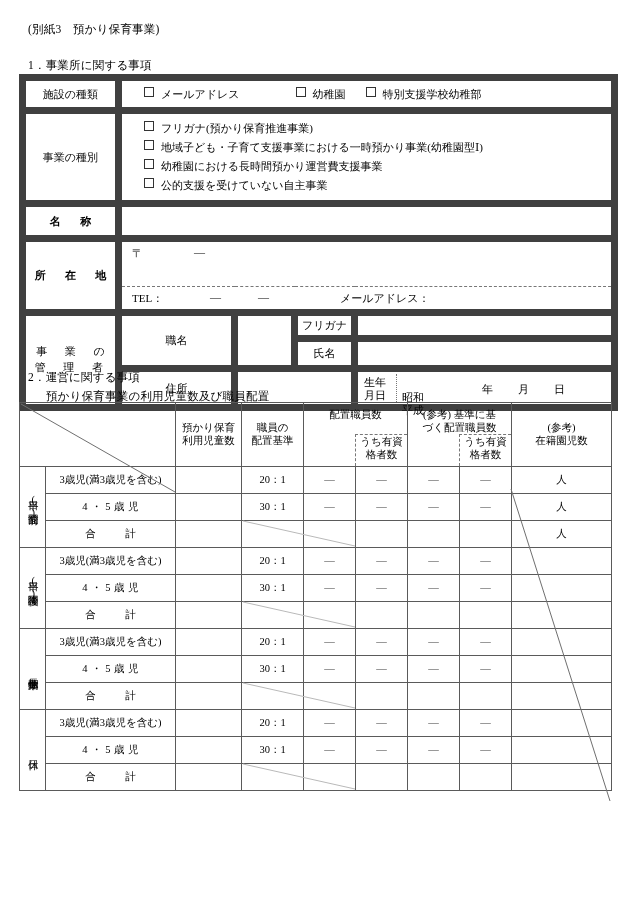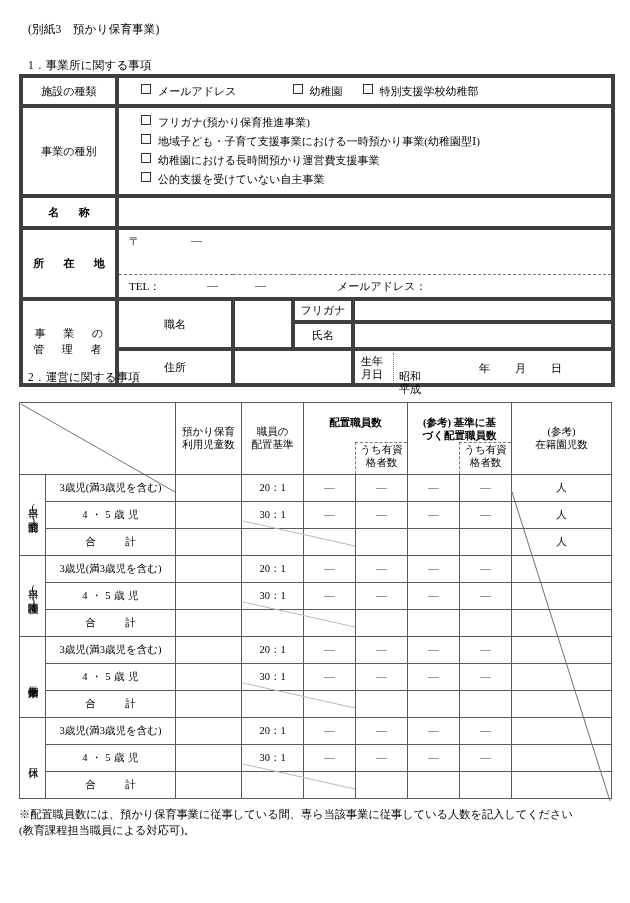--- a/index.html
+++ b/index.html
@@ -47,21 +47,21 @@
     border-collapse: collapse;
     table-layout: fixed;
   }
   .t1 {
     position: absolute;
     left: 19px;
     top: 74px;
     width: 592px;
   }
   .t1 td {
-    border: 4px solid #404040;
+    border: 7px solid #404040;
     font-size: 11px;
     padding: 0;
     vertical-align: middle;
   }
   .lbl-spread {
     text-align: center;
     letter-spacing: 0.38em;
     text-indent: 0.38em;
     white-space: nowrap;
     font-weight: bold;
@@ -129,21 +129,21 @@
   }
   .t2 td {
     border: 1px solid #5a5a5a;
     font-size: 10.5px;
     padding: 0;
     text-align: center;
     vertical-align: middle;
     height: 26px;
   }
   .t2 .hdr { vertical-align: middle; line-height: 1.25; }
-  .t2 .hdr-top { vertical-align: top; padding-top: 13px; line-height: 1.25; font-weight: bold; }
+  .t2 .hdr-top { vertical-align: top; padding-top: 5px; line-height: 1.25; }
   .t2 .hdr-bot { vertical-align: bottom; padding-bottom: 4px; line-height: 1.25; }
   .corner { position: relative; }
   .vgroup {
     writing-mode: vertical-rl;
     text-orientation: upright;
     letter-spacing: 0.04em;
     line-height: 1;
     margin: 0 auto;
     white-space: nowrap;
     font-size: 10.5px;
@@ -265,20 +265,21 @@
           </span>
           <span class="dy">年</span>
           <span class="dm">月</span>
           <span class="dd">日</span>
         </td>
       </tr>
     </tbody>
   </table>
 
   <div class="sec-head" id="sec2-head">2．運営に関する事項</div>
+  <div class="sec-head" id="sec2-sub">預かり保育事業の利用児童数及び職員配置</div>
 
   <table class="t2">
     <colgroup>
       <col style="width:26px">
       <col style="width:130px">
       <col style="width:66px">
       <col style="width:62px">
       <col style="width:52px">
       <col style="width:52px">
       <col style="width:52px">
@@ -445,22 +446,20 @@
   </table>
 
   <svg class="diag" id="diag-corner" width="156" height="90" style="left:20px;top:403px">
     <line x1="1" y1="1" x2="155" y2="89"></line>
   </svg>
   <svg class="diag" id="diag-enrolled" width="102" height="314" style="left:510px;top:488px">
     <line x1="1" y1="1" x2="100" y2="313"></line>
   </svg>
 
   <div class="notes">
-    <p class="n1">※配置職員数には、預かり保育事業に従事している間、専ら当該事業に従事している人数を記入してください
-(教育課程担当職員による対応可)。</p>
   </div>
 
 <svg class="diag" width="114" height="27" style="left: 242px; top: 520px;">
       <line x1="1" y1="1" x2="113" y2="26" class="faint"></line>
     </svg>
     <svg class="diag" width="114" height="27" style="left: 242px; top: 601px;">
       <line x1="1" y1="1" x2="113" y2="26" class="faint"></line>
     </svg>
     <svg class="diag" width="114" height="27" style="left: 242px; top: 682px;">
       <line x1="1" y1="1" x2="113" y2="26" class="faint"></line>

